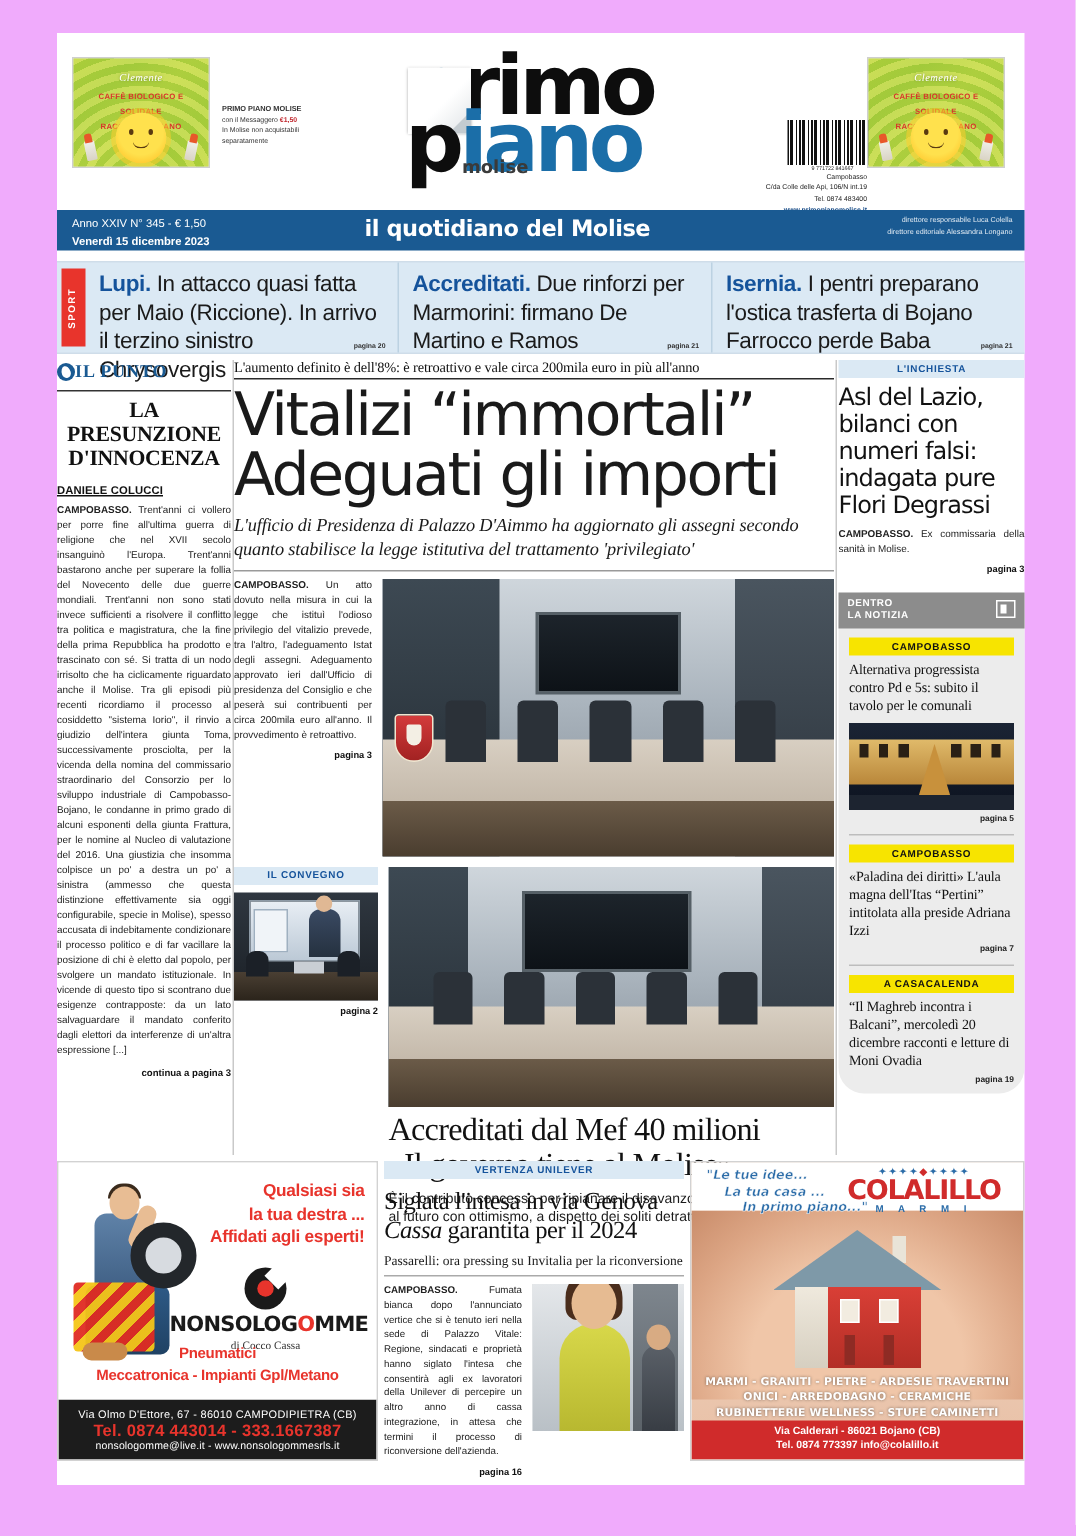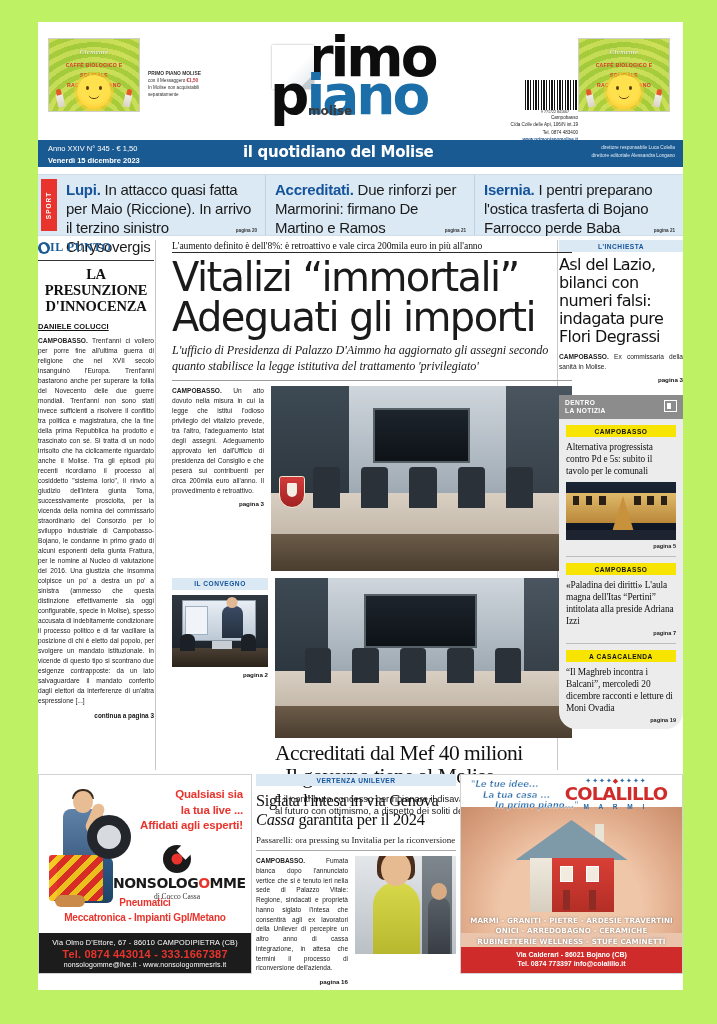--- a/index.html
+++ b/index.html
@@ -5,21 +5,21 @@
   * { box-sizing: border-box; margin: 0; padding: 0; }
   body {
     width: 717px; height: 1024px;
     background: #e9e9e9;
     font-family: "Liberation Sans", sans-serif;
     overflow: hidden;
   }
   .page {
     position: absolute; left: 0; top: 0;
     width: 717px; height: 1024px;
-    background: #bef264;
+    background: #f0abfc;
   }
   .sheet {
     position: absolute; left: 38px; top: 22px;
     width: 645px; height: 968px;
     background: #ffffff;
   }
 
   
   .masthead { position: relative; height: 118px; }
   .ad-coffee {
@@ -141,21 +141,21 @@
   }
   .sport-cell .lead { color:#15539b; font-weight:bold; }
   .sport-cell .pg {
     position:absolute; right:8px; bottom:2px;
     font-size:4.6px; font-weight:bold; color:#333;
   }
 
   
   .body-grid { position:absolute; left:0; top:218px; width:645px; height:530px; }
   .col-left { position:absolute; left:0; top:0; width:116px; height:100%; }
-  .col-mid  { position:absolute; left:134px; top:0; width:400px; height:100%; }
+  .col-mid  { position:absolute; left:118px; top:0; width:400px; height:100%; }
   .col-right{ position:absolute; left:521px; top:0; width:124px; height:100%; }
   .vrule { position:absolute; top:0; width:1px; height:100%; background:#c9c9c9; }
 
   
   .punto-head { display:flex; align-items:center; gap:0; padding-bottom:3px;text-align:right; }
   .punto-dot {
     width:12px; height:12px; border-radius:50%;
     background:#1a5a92; position:relative;
   }
   .punto-dot:after{ content:''; position:absolute; left:3px; top:2px; width:6px; height:8px;
@@ -666,21 +666,21 @@
           <div class="ng-body"></div>
           <div class="ng-arm"></div>
           <div class="ng-hair"></div>
           <div class="ng-head"></div>
           <div class="ng-jack"></div>
           <div class="ng-tire"></div>
           <div class="ng-foot"></div>
         </div>
         <div class="ng-claim">
           <div>Qualsiasi sia</div>
-          <div>la tua live ...</div>
+          <div>la tua destra ...</div>
           <div>Affidati agli esperti!</div>
         </div>
         <div class="ng-logo">
           <div class="ng-mark"></div>
           <div class="ng-name"><span>NONSOLOG</span><i>O</i><span>MME</span></div>
           <div class="ng-sub">di Cocco Cassa</div>
         </div>
         <div class="ng-serv">
           <div>Pneumatici</div>
           <div>Meccatronica - Impianti Gpl/Metano</div>

